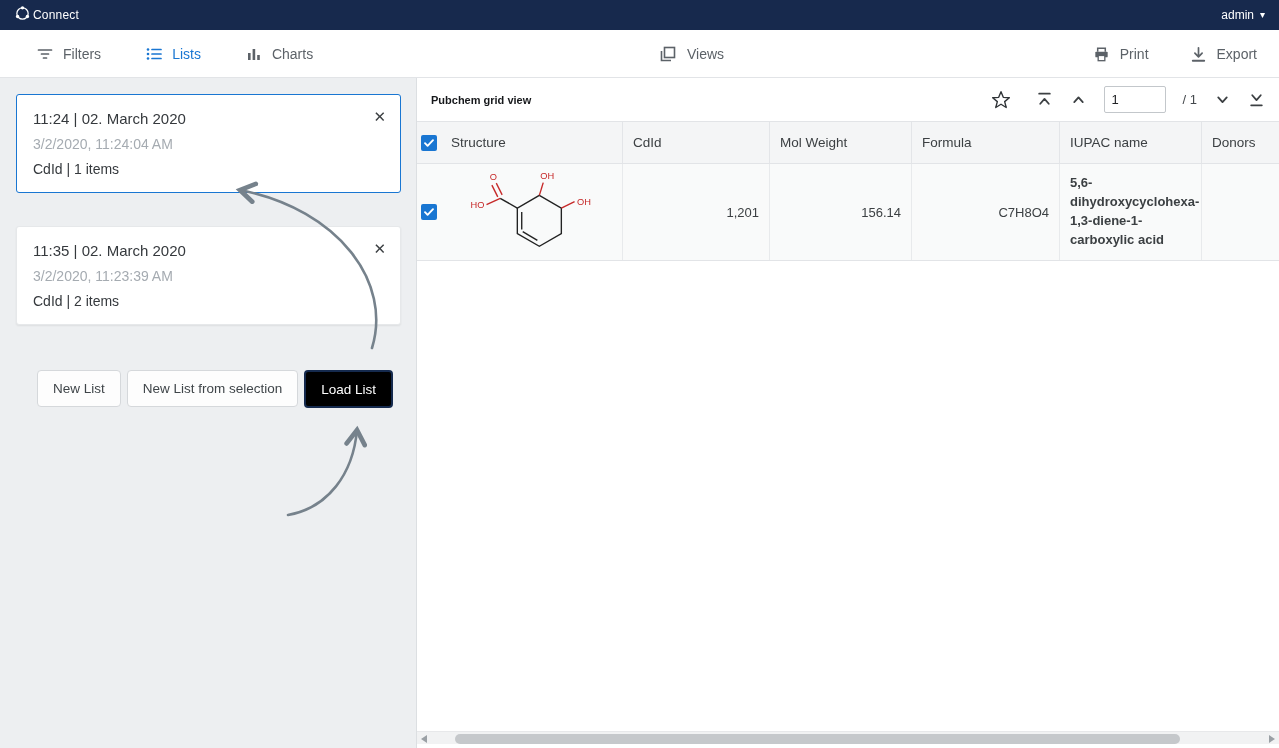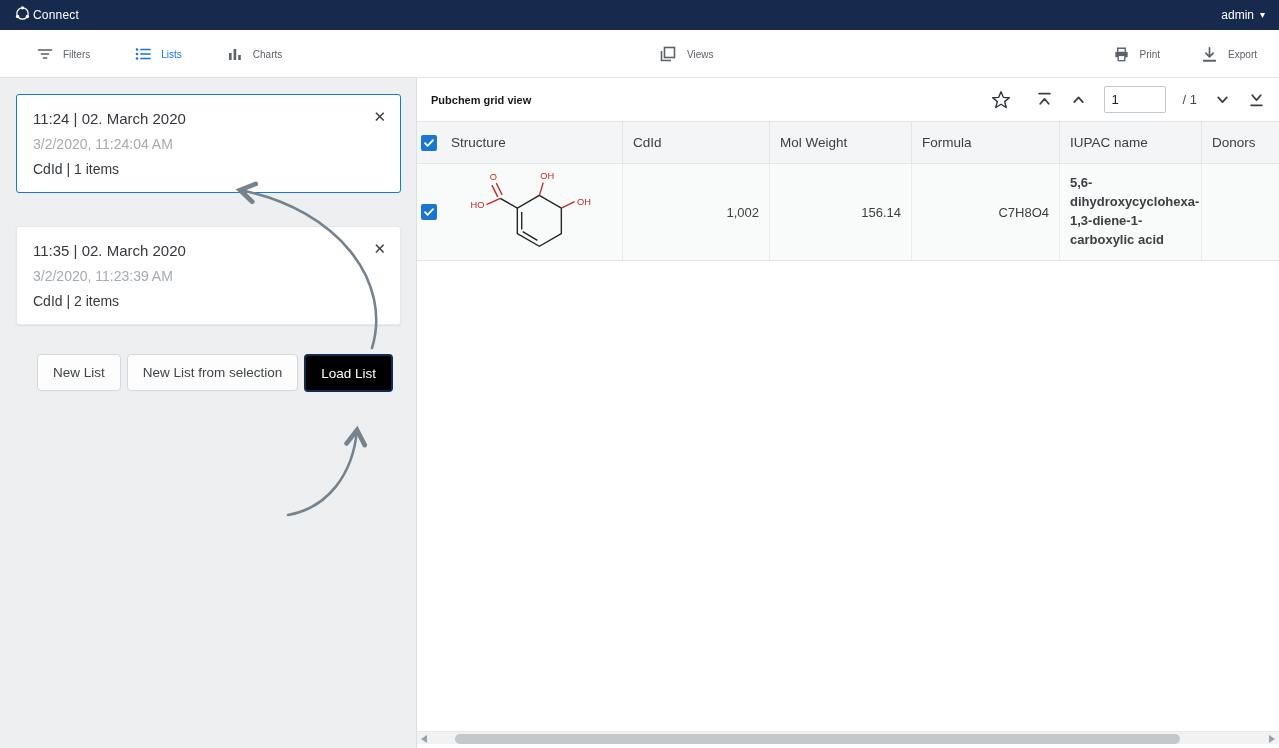--- a/index.html
+++ b/index.html
@@ -10,42 +10,42 @@
   
   .navbar { position:absolute; top:0; left:0; right:0; height:30px; background:#17294d;
             display:flex; align-items:center; justify-content:space-between; padding:0 14px; color:#fff; }
   .brand { display:flex; align-items:center; gap:2px; font-size:12px; letter-spacing:.2px; }
   .user { display:flex; align-items:center; gap:6px; font-size:12px; cursor:pointer; }
   .user .caret { font-size:10px; line-height:1; }
 
   
   .toolbar { position:absolute; top:30px; left:0; right:0; height:48px; background:#fff;
              border-bottom:1px solid #e2e4e7; }
-  .tb-btn { display:flex; align-items:center; gap:9px; font-size:10px; color:#5c6268;
+  .tb-btn { display:flex; align-items:center; gap:9px; font-size:14px; color:#5c6268;
             cursor:pointer; height:48px; }
   .tb-btn svg { display:block; }
   .tb-btn.active { color:#1976d2; }
   .tb-left { position:absolute; left:36px; top:0; display:flex; gap:44px; }
   .views-btn { position:absolute; left:658px; top:0; }
   .tb-right { position:absolute; right:22px; top:0; display:flex; gap:40px; }
 
   
   .left-panel { position:absolute; top:78px; left:0; width:417px; bottom:0;
                 background:#edeff1; border-right:1px solid #dcdfe2; }
   .card { position:absolute; left:16px; width:385px; background:#fff; border-radius:3px;
           padding:15px 16px; cursor:pointer; }
   .card-selected { border:1px solid #1976d2; }
   .card-plain { border:1px solid #e6e8ea; box-shadow:0 1px 2px rgba(0,0,0,.07); }
   .card-title { font-size:15px; color:#35393d; margin-bottom:9px; }
   .card-sub { font-size:14px; color:#a5abb1; margin-bottom:9px; }
   .card-meta { font-size:14px; color:#35393d; }
   .card-close { position:absolute; top:13px; right:14px; background:none; border:none;
                 font-size:15px; color:#3c4043; cursor:pointer; font-family:inherit; }
 
-  .btn-row { position:absolute; left:37px; top:276px; display:flex; gap:6px; }
+  .btn-row { position:absolute; left:37px; top:292px; display:flex; gap:6px; }
   .btn { height:37px; padding:0 15px; font-size:13.5px; font-family:inherit; color:#3f4549;
          background:#fdfdfd; border:1px solid #d5d8db; border-radius:4px; cursor:pointer; }
   .btn-primary { background:#000000; color:#fff; border:2px solid #152a4e; height:38px; }
 
   .arrows { position:absolute; top:0; left:0; width:417px; height:670px; pointer-events:none; }
 
   
   .right-panel { position:absolute; top:78px; left:417px; right:0; bottom:0; background:#fff; }
   .grid-header { position:relative; height:43px; display:flex; align-items:center; }
   .grid-title { margin-left:14px; font-size:11px; font-weight:bold; color:#17191c; }
@@ -281,21 +281,21 @@
           <path d="M55 32 L41 38.5" stroke="#c62828" stroke-width="1.4"></path>
 
           <path d="M95 29 L99 16" stroke="#c62828" stroke-width="1.4"></path>
           <path d="M117.5 42 L131 35.5" stroke="#c62828" stroke-width="1.4"></path>
           <text x="48" y="13.5" text-anchor="middle" font-size="9.5" fill="#c62828">O</text>
           <text x="39" y="42" text-anchor="end" font-size="9.5" fill="#c62828">HO</text>
           <text x="96" y="12.5" text-anchor="start" font-size="9.5" fill="#c62828">OH</text>
           <text x="133.5" y="38.5" text-anchor="start" font-size="9.5" fill="#c62828">OH</text>
         </svg>
       </div>
-      <div class="td col-cdid num">1,002</div>
+      <div class="td col-cdid num">1,201</div>
       <div class="td col-mol num">156.14</div>
       <div class="td col-formula num">C7H8O4</div>
       <div class="td col-iupac">5,6-dihydroxycyclohexa-1,3-diene-1-carboxylic acid</div>
       <div class="td col-donors"></div>
     </div>
 
     <div class="hscroll">
       <span class="harrow harrow-left"></span>
       <div class="hthumb"></div>
       <span class="harrow harrow-right"></span>

